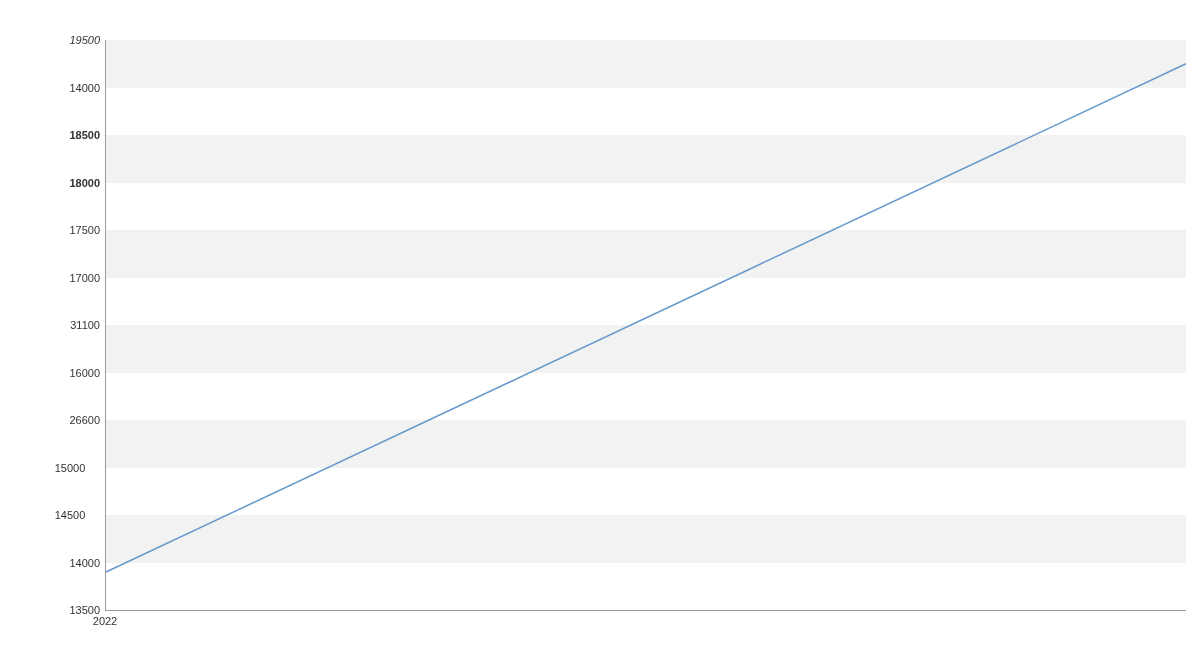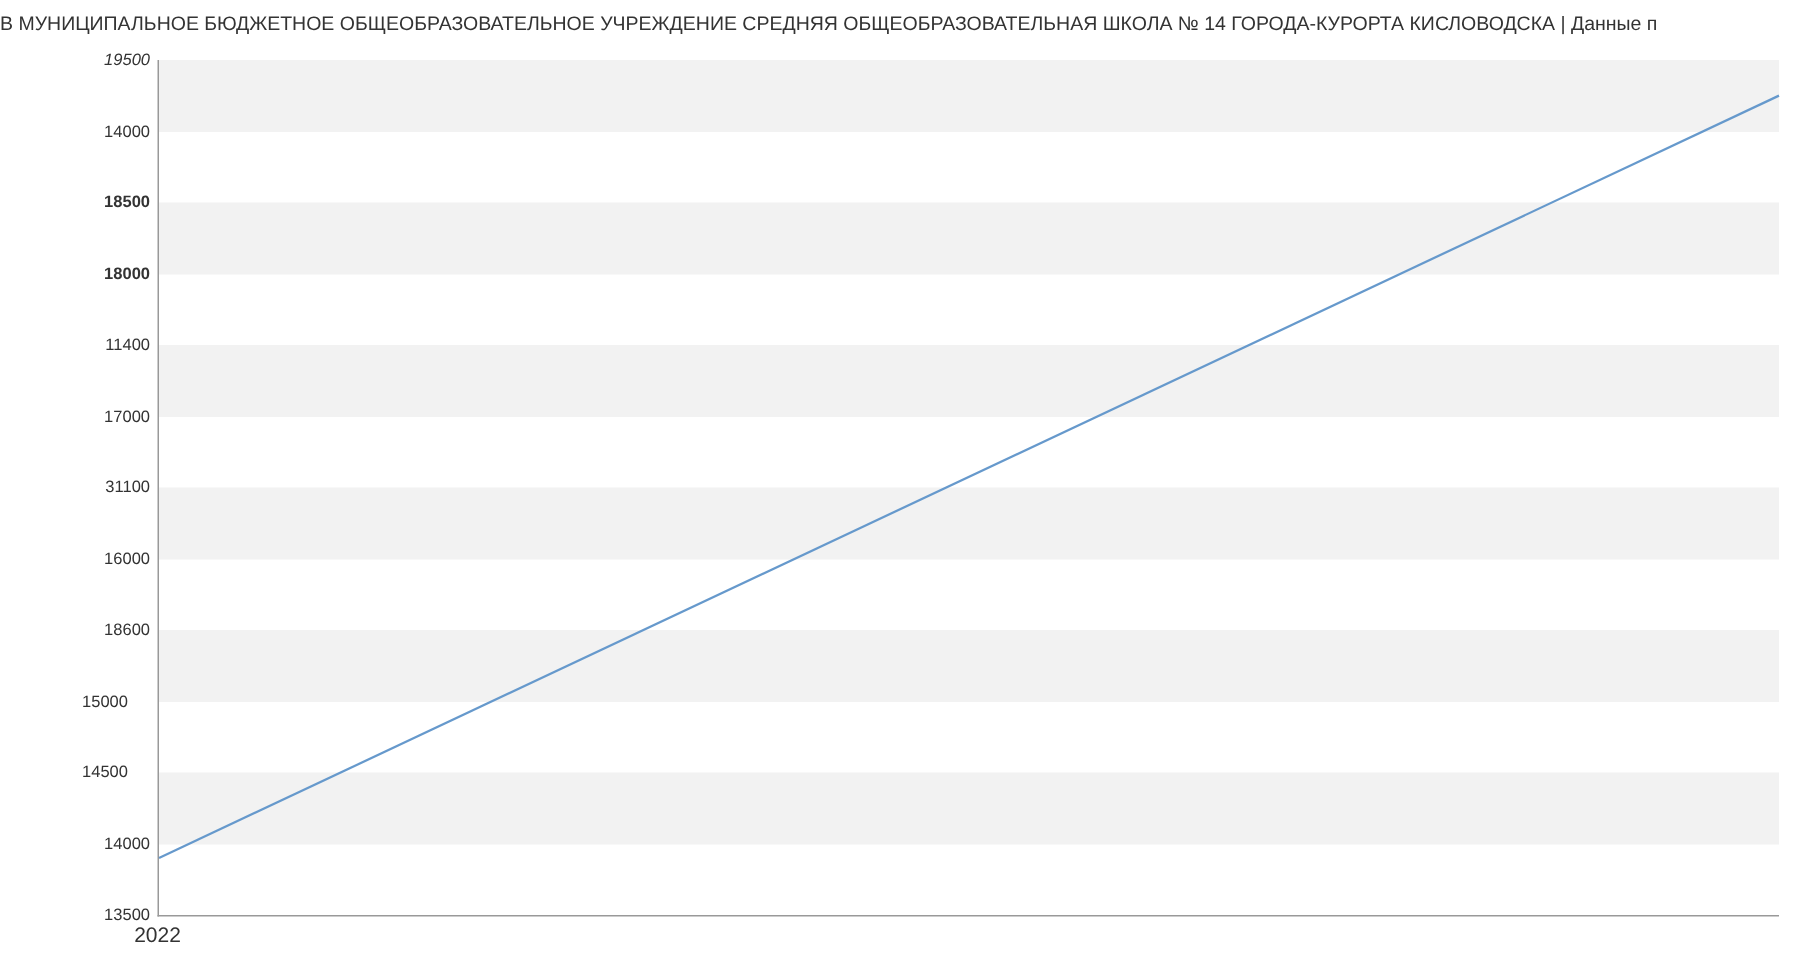--- a/index.html
+++ b/index.html
@@ -47,57 +47,56 @@
     right: 1100px;
     width: 60px;
     text-align: right;
     font-size: 11px;
     color: #333;
     transform: translateY(-50%);
   }
   .x-tick-label {
     position: absolute;
     top: 615px;
-    font-size: 14px;
+    font-size: 11px;
     color: #333;
     transform: translateX(-50%);
   }
   svg.line-layer {
     position: absolute;
     left: 0;
     top: 0;
     width: 100%;
     height: 100%;
     overflow: visible;
   }
 </style>
 </head>
 <body>
 
 <div class="chart-container">
-  <div class="title">В МУНИЦИПАЛЬНОЕ БЮДЖЕТНОЕ ОБЩЕОБРАЗОВАТЕЛЬНОЕ УЧРЕЖДЕНИЕ СРЕДНЯЯ ОБЩЕОБРАЗОВАТЕЛЬНАЯ ШКОЛА № 14 ГОРОДА-КУРОРТА КИСЛОВОДСКА | Данные п</div>
   <div class="plot-area">
       <div class="grid-band" style="top: 0px; height: 47.5px;"></div>
       <div class="grid-band" style="top: 95px; height: 47.5px;"></div>
       <div class="grid-band" style="top: 190px; height: 47.5px;"></div>
       <div class="grid-band" style="top: 285px; height: 47.5px;"></div>
       <div class="grid-band" style="top: 380px; height: 47.5px;"></div>
       <div class="grid-band" style="top: 475px; height: 47.5px;"></div>
     <svg class="line-layer" preserveAspectRatio="none" viewBox="0 0 1080 570">
         <path d="M0 532 L1080 23.75" fill="none" stroke="#6699cc" stroke-width="1.5"></path>
       </svg>
   </div>
 <div class="y-tick-label" style="top: 610px;">13500</div>
     <div class="y-tick-label" style="top: 562.5px;">14000</div>
     <div class="y-tick-label" style="top: 515px; text-align: center;">14500</div>
     <div class="y-tick-label" style="top: 467.5px; text-align: center;">15000</div>
-    <div class="y-tick-label" style="top: 420px;">18600</div>
+    <div class="y-tick-label" style="top: 420px;">26600</div>
     <div class="y-tick-label" style="top: 372.5px;">16000</div>
     <div class="y-tick-label" style="top: 325px;">31100</div>
     <div class="y-tick-label" style="top: 277.5px;">17000</div>
-    <div class="y-tick-label" style="top: 230px;">11400</div>
+    <div class="y-tick-label" style="top: 230px;">17500</div>
     <div class="y-tick-label" style="top: 182.5px; font-weight: bold;">18000</div>
     <div class="y-tick-label" style="top: 135px; font-weight: bold;">18500</div>
     <div class="y-tick-label" style="top: 87.5px;">14000</div>
     <div class="y-tick-label" style="top: 40px; font-style: italic;">19500</div>
     <div class="x-tick-label" style="left: 105px;">2022</div>
     <div class="x-tick-label" style="left: 1247px;">2023</div>
   </div>
 
 </body></html>

